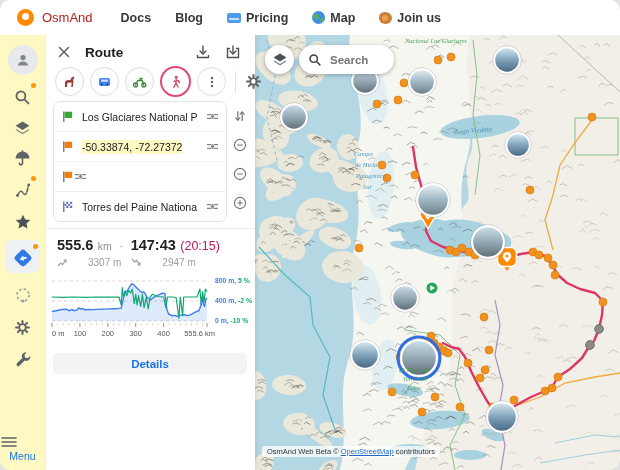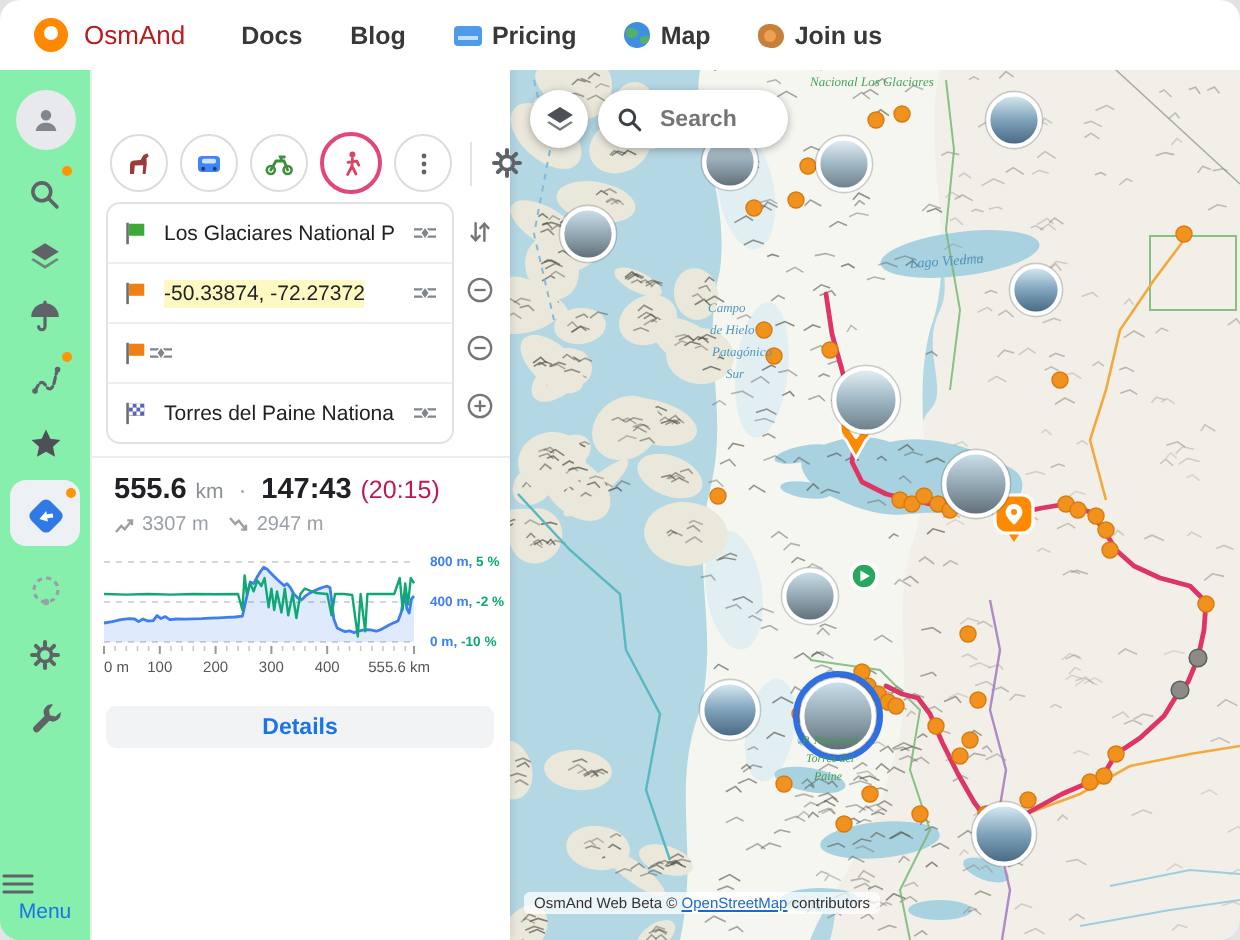--- a/index.html
+++ b/index.html
@@ -13,21 +13,21 @@
   .brand-name{font-size:13px;font-weight:400;color:#b91c1c;}
   .nav-link{display:flex;align-items:center;gap:5px;font-size:12.5px;font-weight:600;color:#37383a;margin-right:24px;cursor:pointer;}
   .card-ic{width:14px;height:10px;border-radius:2px;background:#4f9bea;position:relative;}
   .card-ic::after{content:"";position:absolute;left:2px;top:5px;right:2px;height:2px;background:#bfe0ff;}
   .globe-ic{width:13px;height:13px;border-radius:50%;background:#3f8fe0;position:relative;overflow:hidden;}
   .globe-ic::after{content:"";position:absolute;left:1px;top:3px;width:6px;height:5px;border-radius:40% 60% 50% 50%;background:#53b06a;}
   .globe-ic::before{content:"";position:absolute;right:0px;top:7px;width:5px;height:4px;border-radius:50% 40% 60% 50%;background:#53b06a;}
   .mascot-ic{width:13px;height:12px;border-radius:45% 55% 50% 50%;background:#c87f3a;position:relative;}
   .mascot-ic::after{content:"";position:absolute;left:3px;top:3px;width:6px;height:6px;border-radius:50%;background:#ef9f52;}
   
-  .rail{position:absolute;top:35px;left:0;width:45px;bottom:0;background:#86efac;border-right:1px solid #ededed;z-index:20;}
+  .rail{position:absolute;top:35px;left:0;width:45px;bottom:0;background:#fef9c3;border-right:1px solid #ededed;z-index:20;}
   .rail-item{position:absolute;left:0;width:45px;height:30px;display:flex;align-items:center;justify-content:center;cursor:pointer;}
   .rail svg{display:block;}
   .badge{position:absolute;top:1px;right:9px;width:5px;height:5px;border-radius:50%;background:#ff9500;}
   .avatar{width:30px;height:30px;border-radius:50%;background:#e7e9ec;display:flex;align-items:center;justify-content:center;}
   .sel-bg{position:absolute;left:5px;top:-3px;width:35px;height:33px;border-radius:8px;background:#eef1f4;}
   .menu-block{position:absolute;left:0;bottom:8px;width:45px;text-align:center;cursor:pointer;}
   .menu-label{font-size:10.5px;color:#1a73e8;margin-top:2px;}
   
   .panel{position:absolute;top:35px;left:45px;width:210px;bottom:0;background:#fff;z-index:15;box-shadow:1px 0 4px rgba(0,0,0,.10);}
   .panel-header{position:absolute;top:4px;left:0;right:0;height:26px;display:flex;align-items:center;}
@@ -45,21 +45,21 @@
   .wp-label.hl{background:#fef9c3;flex:initial;padding:1px 0;margin-right:auto;}
   .wp-actions{position:absolute;top:66px;right:4px;width:22px;}
   .wp-act{height:29px;display:flex;align-items:center;justify-content:center;cursor:pointer;}
   .divider{position:absolute;top:193px;left:0;right:0;height:1px;background:#ececec;}
   .stats{position:absolute;top:201px;left:12px;right:6px;white-space:nowrap;}
   .d-big{font-size:14.5px;font-weight:700;color:#202124;}
   .d-unit{font-size:10.5px;color:#8a8f94;}
   .d-dot{color:#9aa0a6;font-size:12px;margin:0 3px;}
   .d-alt{font-size:12.5px;color:#be185d;}
   .updown{position:absolute;top:222px;left:12px;display:flex;align-items:center;gap:10px;font-size:10px;color:#9aa0a6;}
-  .updown span{display:flex;align-items:center;gap:3px;}
+  .updown span{display:flex;align-items:center;gap:20px;}
   .chart-wrap{position:absolute;top:243px;left:5px;}
   .details-btn{position:absolute;top:318px;left:8px;right:8px;height:21px;background:#f1f3f4;border-radius:5px;display:flex;align-items:center;justify-content:center;font-size:11.5px;font-weight:700;color:#1a73e8;cursor:pointer;}
   
   .map{position:absolute;top:35px;left:255px;right:0;bottom:0;background:#b4d7e4;overflow:hidden;}
   .map svg.base{position:absolute;inset:0;}
   .map-btn{position:absolute;left:10px;top:10px;width:29px;height:29px;border-radius:50%;background:#fff;box-shadow:0 1px 4px rgba(0,0,0,.3);display:flex;align-items:center;justify-content:center;cursor:pointer;z-index:5;}
   .search-pill{position:absolute;left:44px;top:10px;width:86px;height:29px;border-radius:15px;background:#fff;box-shadow:0 1px 4px rgba(0,0,0,.3);display:flex;align-items:center;padding-left:9px;gap:6px;z-index:5;}
   .search-pill input{border:none;outline:none;width:52px;font-size:11.5px;font-weight:600;color:#3c4043;font-family:"Liberation Sans",sans-serif;background:transparent;}
   .attrib{position:absolute;left:7px;bottom:13px;background:rgba(255,255,255,.75);border-radius:3px;padding:1px 5px;font-size:7.5px;color:#333;z-index:5;white-space:nowrap;}
   .attrib .osm-link{color:#1b6acb;cursor:pointer;text-decoration:underline;}
@@ -246,20 +246,32 @@
           <line x1="2" y1="2" x2="16" y2="2"></line>
             <line x1="2" y1="6" x2="16" y2="6"></line>
             <line x1="2" y1="10" x2="16" y2="10"></line>
         </g>
       </svg>
       <div class="menu-label">Menu</div>
     </div>
   </div>
 
   <div class="panel">
+    <div class="panel-header">
+      <svg class="close-x" width="14" height="14" viewBox="0 0 14 14" color="#5f6368">
+          <use href="#sym-close"></use>
+        </svg>
+      <span class="panel-title">Route</span>
+      <svg class="hd-ic" width="16" height="16" viewBox="0 0 16 16" color="#4d5156">
+          <use href="#sym-download"></use>
+        </svg>
+      <svg class="hd-ic" width="16" height="16" viewBox="0 0 16 16" color="#4d5156">
+          <use href="#sym-export"></use>
+        </svg>
+    </div>
 
     <div class="modes">
       <div class="mode-btn">
         <svg width="15" height="15" viewBox="0 0 15 15">
           <path d="M3 13 L3 8.5 Q3 6.5 5 6.3 L8.3 6 L9.6 3.6 L11.6 2.6 L12.4 4 L11.2 5.2 L11.4 7.5 L10.8 13 L9.3 13 L9.6 8.6 L5.4 8.8 L5 13 Z" fill="#9c3b3b"></path>
         </svg>
       </div>
       <div class="mode-btn">
         <svg width="15" height="15" viewBox="0 0 15 15">
           <rect x="2" y="4" width="11" height="8" rx="2" fill="#3f86f2"></rect>

